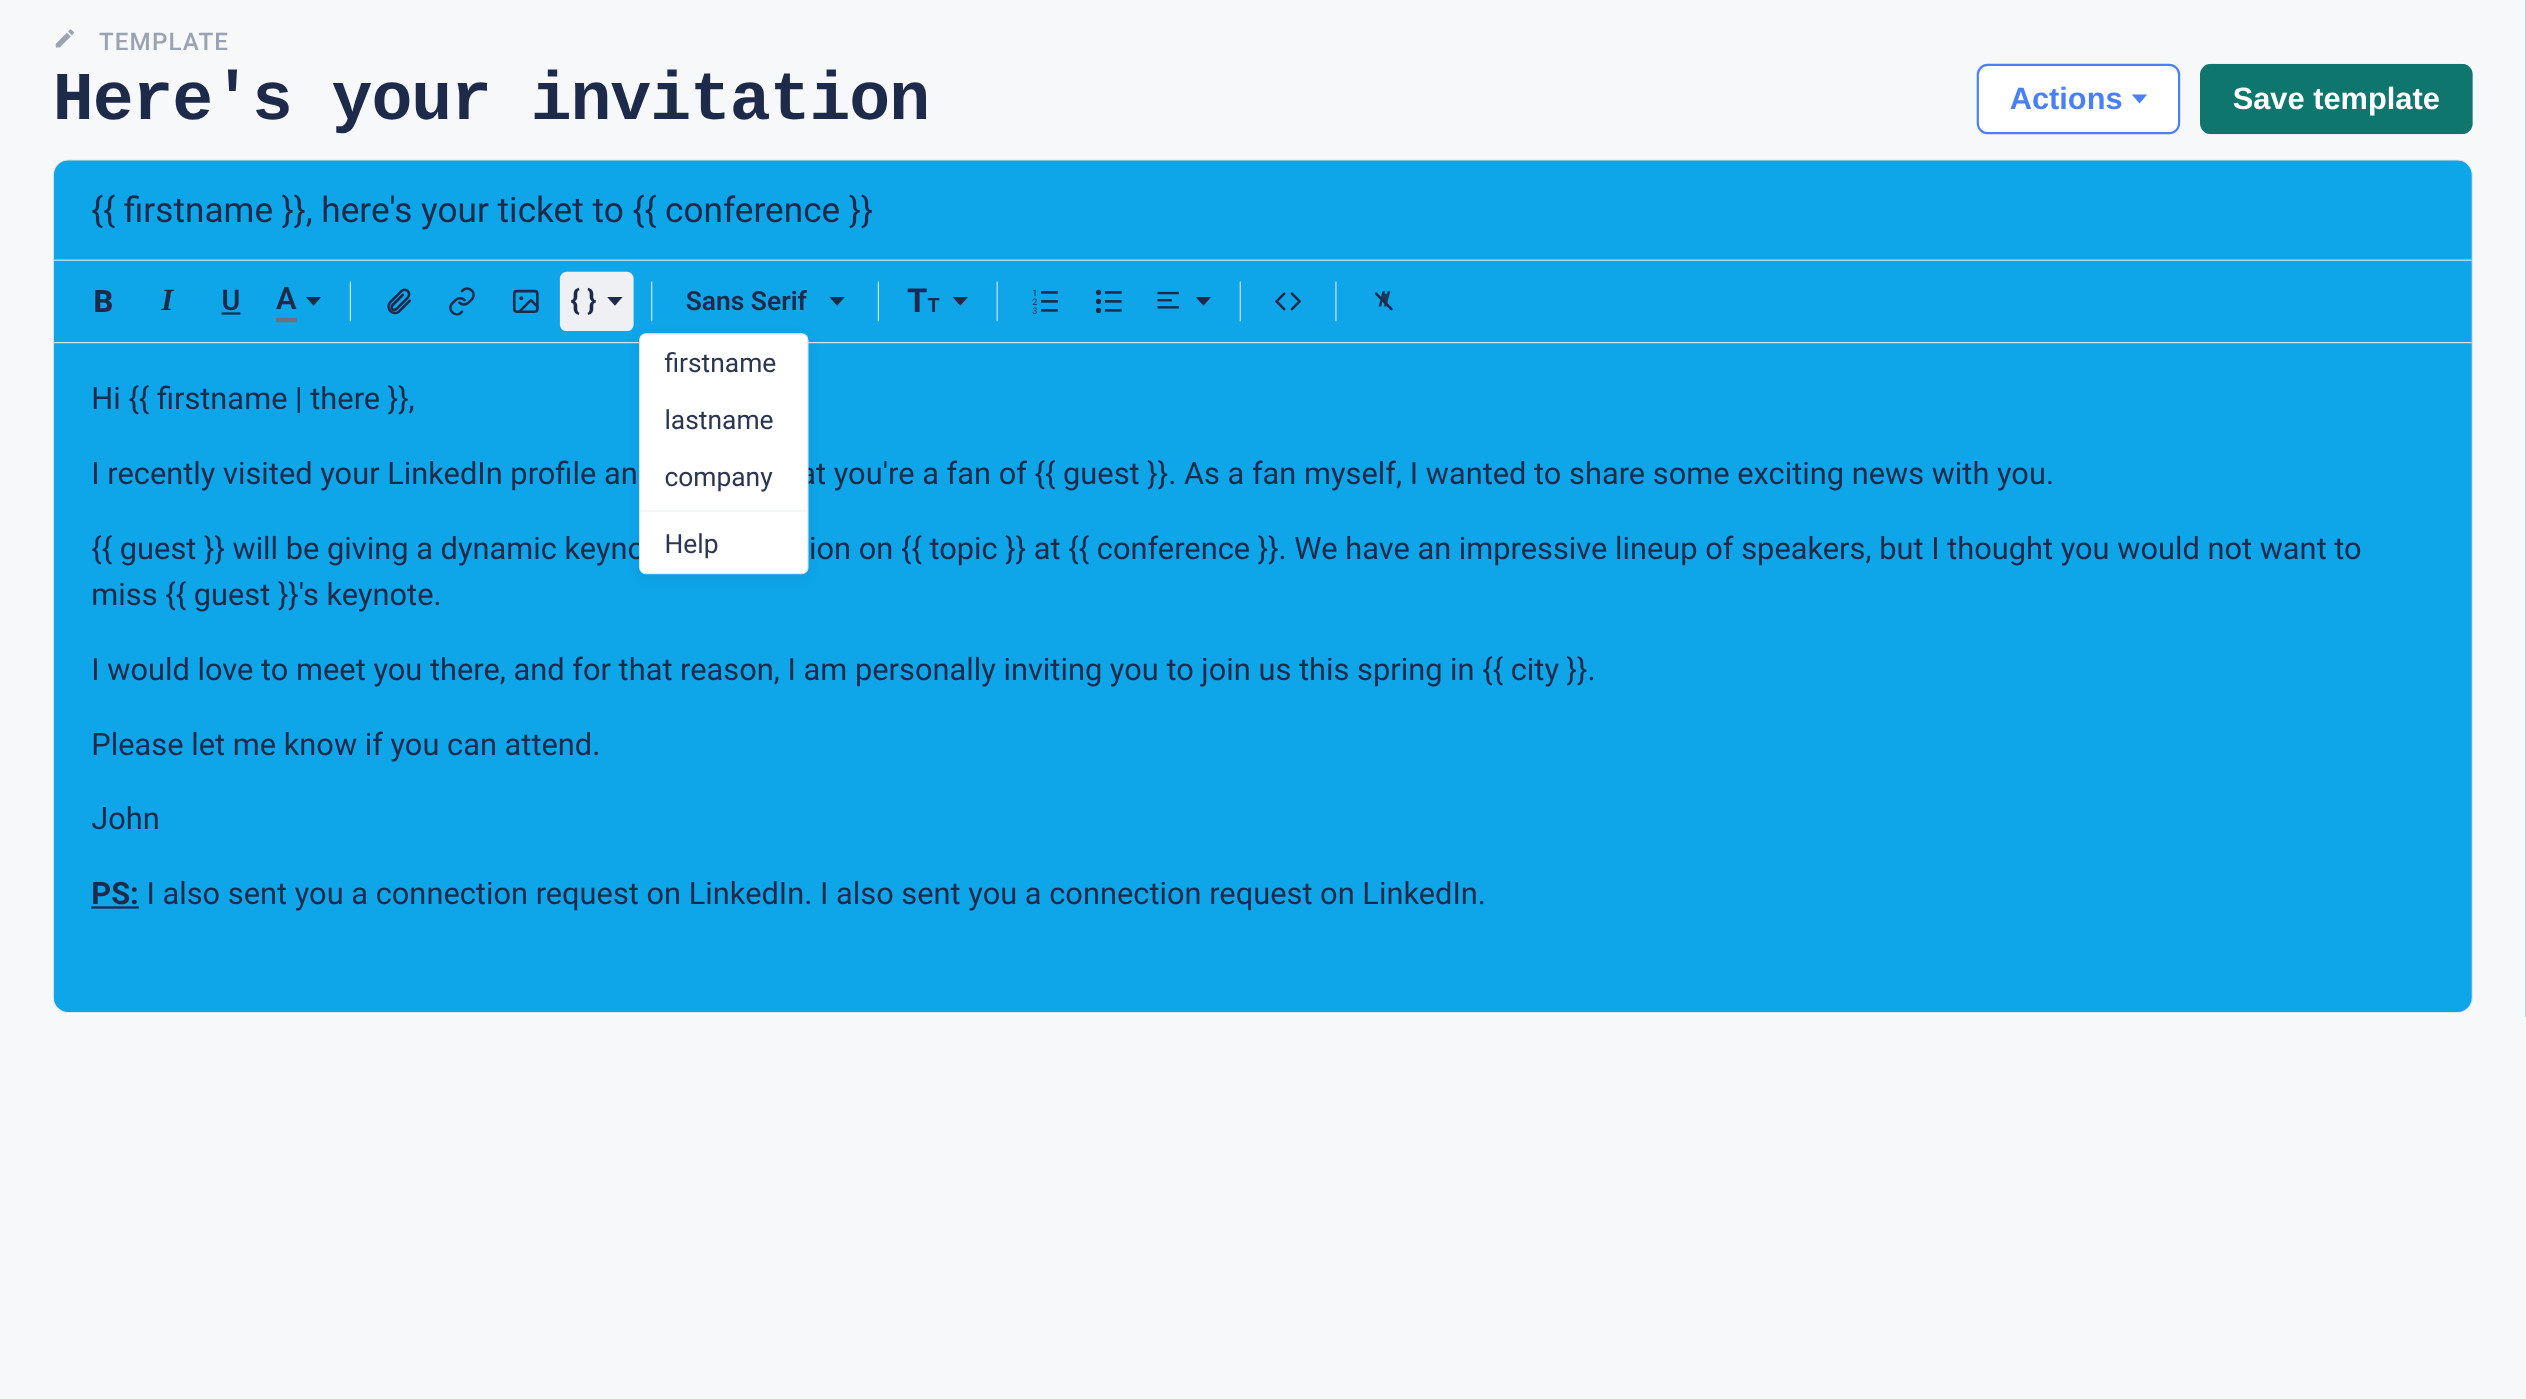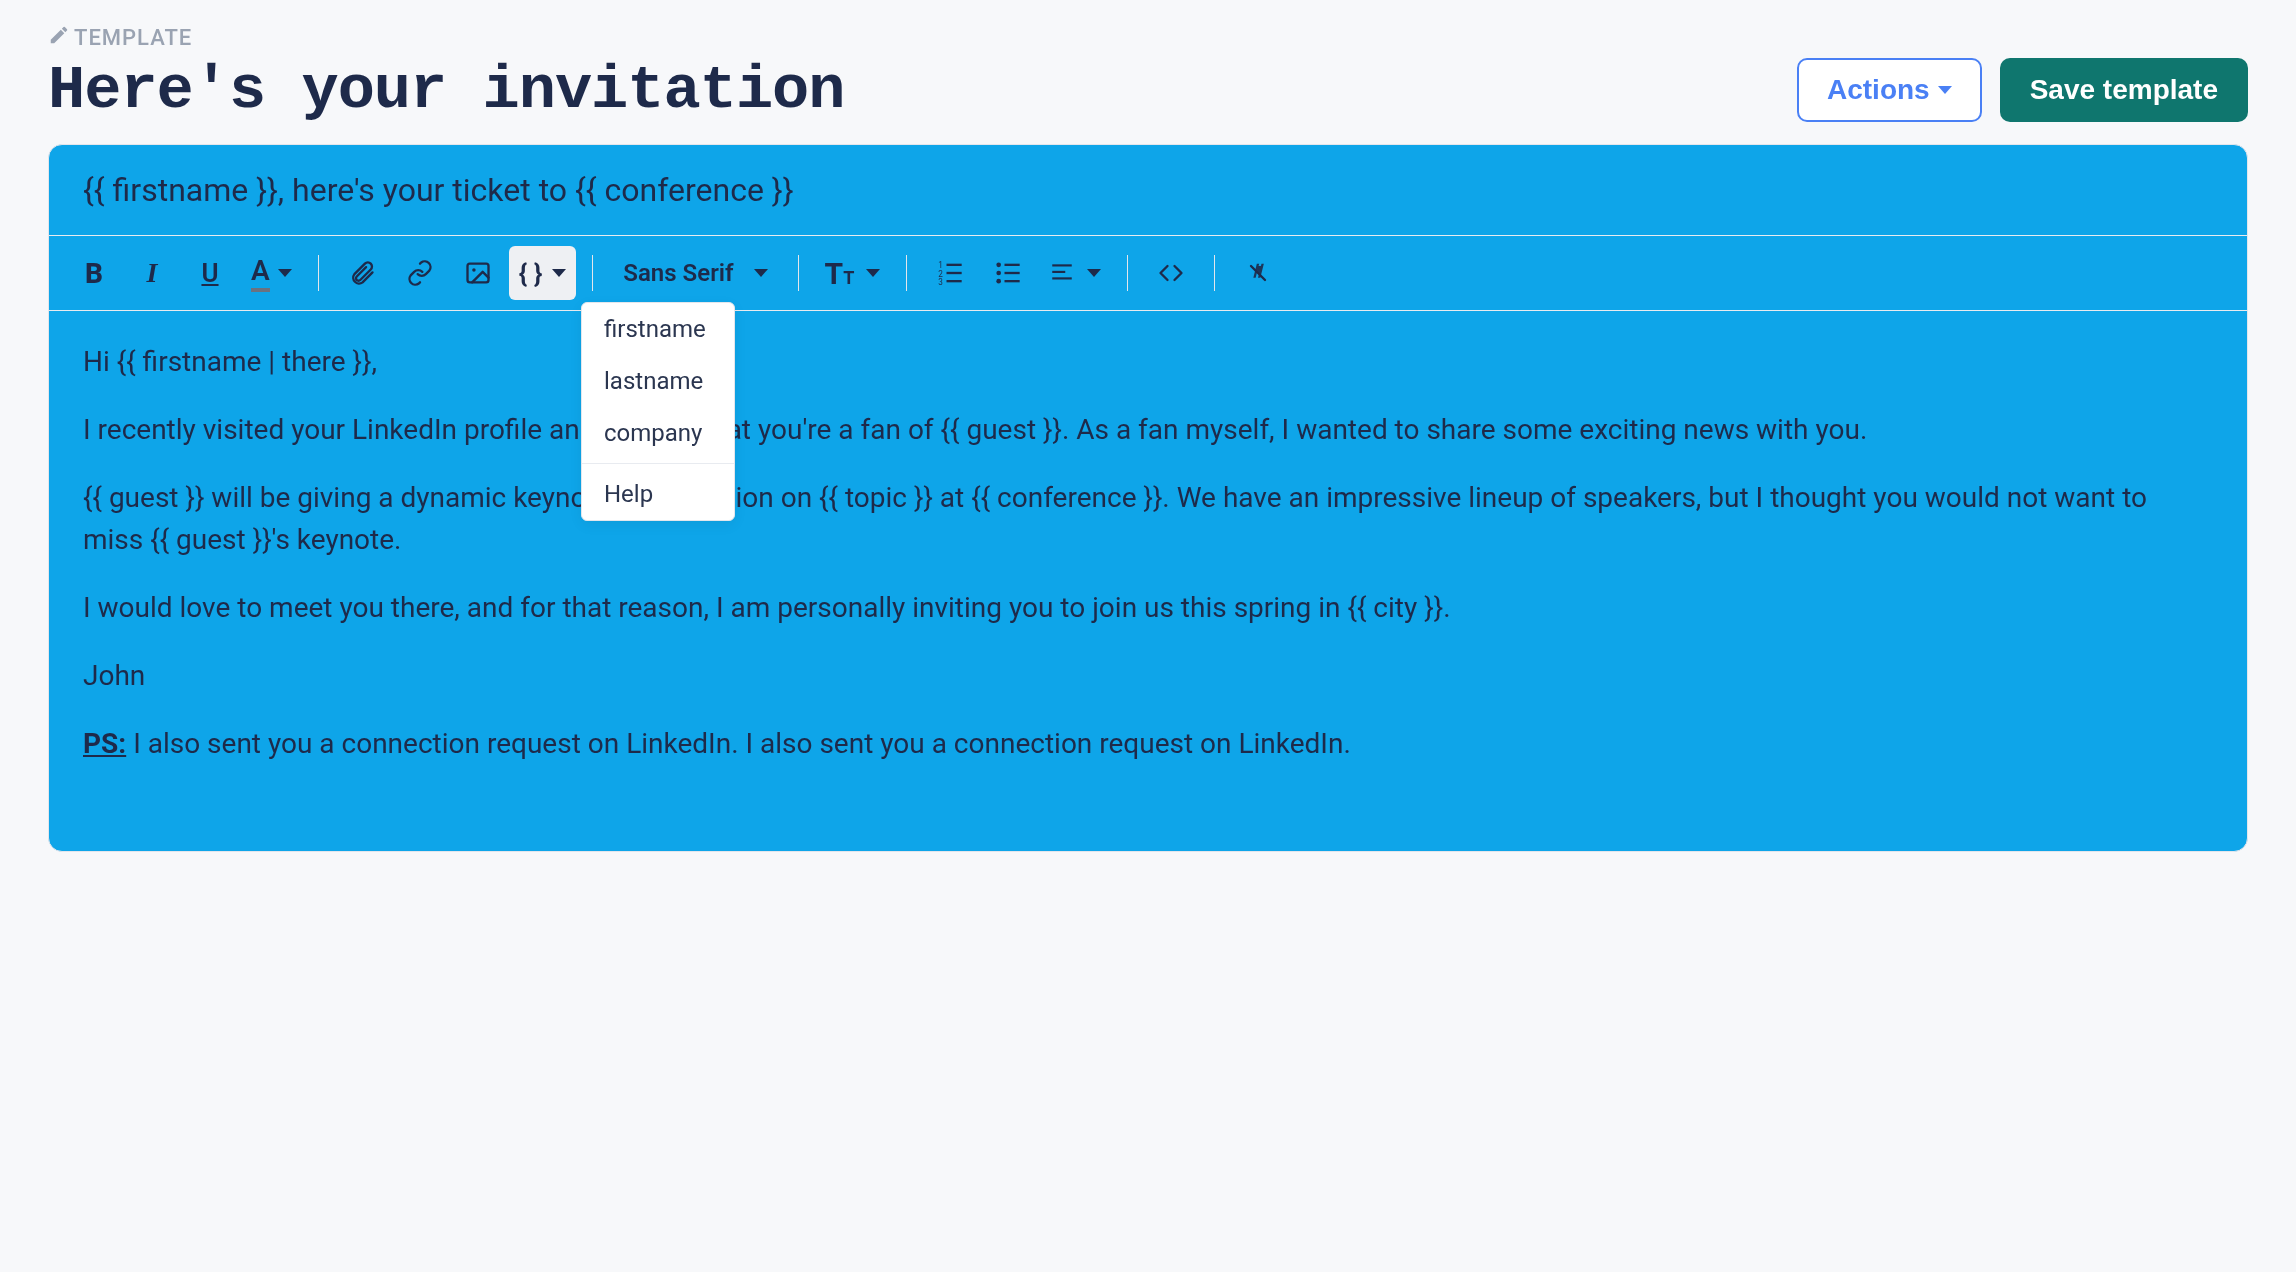--- a/index.html
+++ b/index.html
@@ -13,21 +13,21 @@
   .header-row {
     display: flex;
     align-items: flex-start;
     justify-content: space-between;
     margin-bottom: 18px;
   }
   .header-left { flex: 1; }
   .breadcrumb {
     display: flex;
     align-items: center;
-    gap: 4px;
+    gap: 20px;
     color: #9aa3b2;
     font-size: 22px;
     font-weight: 500;
     letter-spacing: 1px;
     margin-bottom: 4px;
   }
   .breadcrumb svg { width: 22px; height: 22px; fill: #9aa3b2; }
   h1.page-title {
     font-size: 62px;
     font-weight: 800;
@@ -316,19 +316,20 @@
       <div class="dd-sep"></div>
       <div class="dd-item">Help</div>
     </div>
   </div>
 
   <div class="body-area">
     <p>Hi {{ firstname | there }},</p>
     <p>I recently visited your LinkedIn profile and noticed that you're a fan of {{ guest }}. As a fan myself, I wanted to share some exciting news with you.</p>
     <p>{{ guest }} will be giving a dynamic keynote presentation on {{ topic }} at {{ conference }}. We have an impressive lineup of speakers, but I thought you would not want to miss {{ guest }}'s keynote.</p>
     <p>I would love to meet you there, and for that reason, I am personally inviting you to join us this spring in {{ city }}.</p>
+    <p>Please let me know if you can attend.</p>
     <p>John</p>
     <p>
       <span class="ps-label">PS:</span><span> I also sent you a connection request on LinkedIn. I also sent you a connection request on LinkedIn.</span>
     </p>
   </div>
 
 </div>
 
 </body></html>

